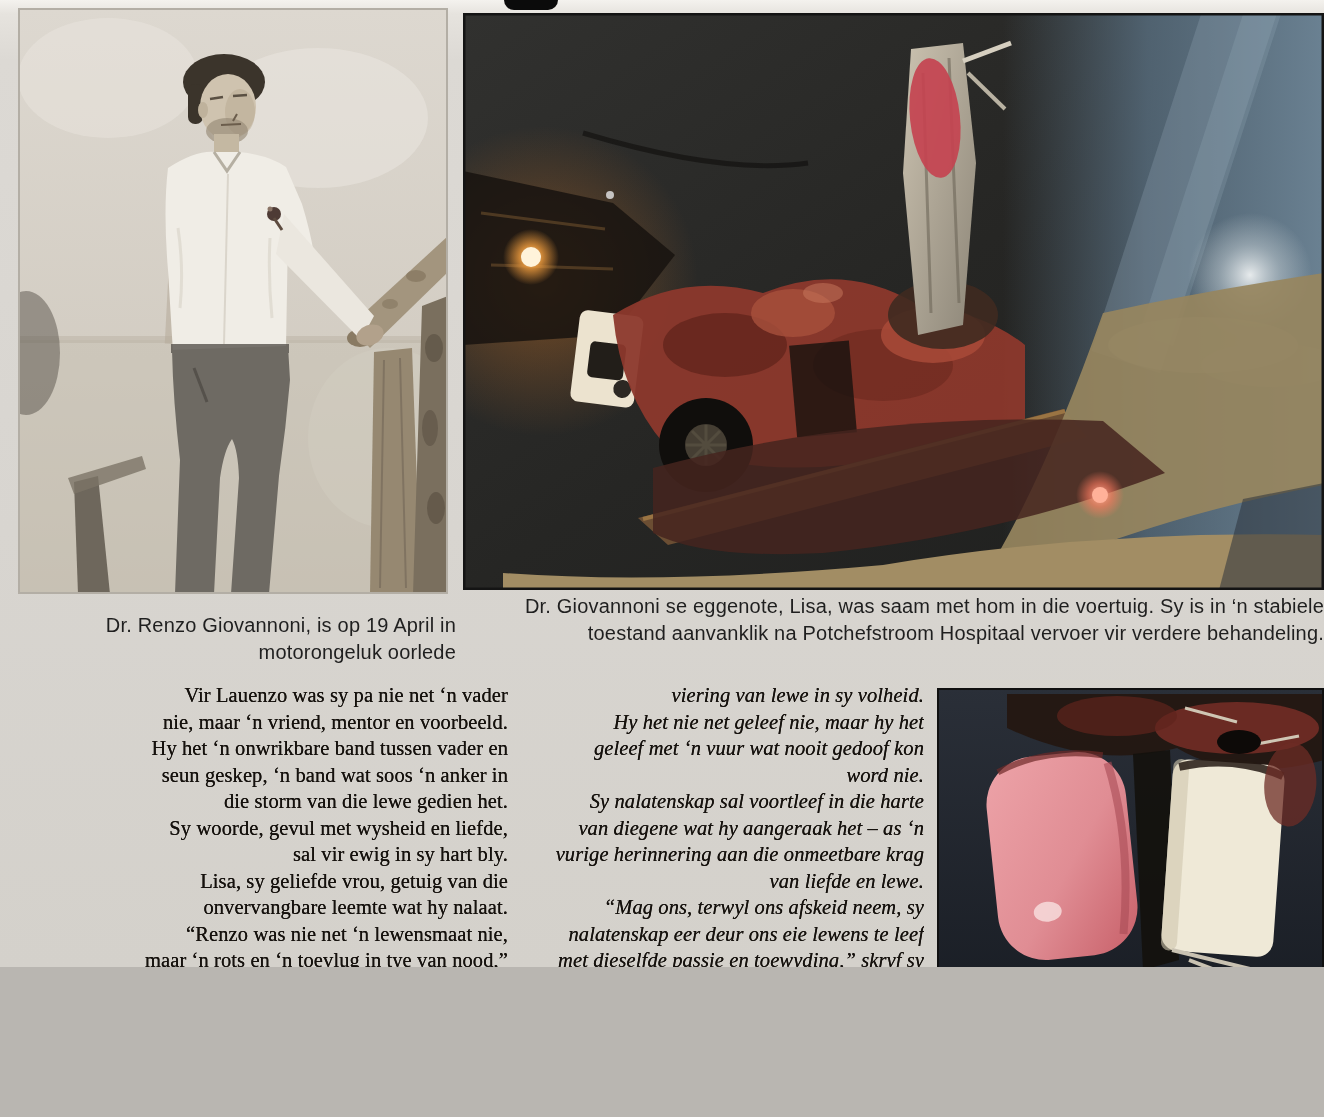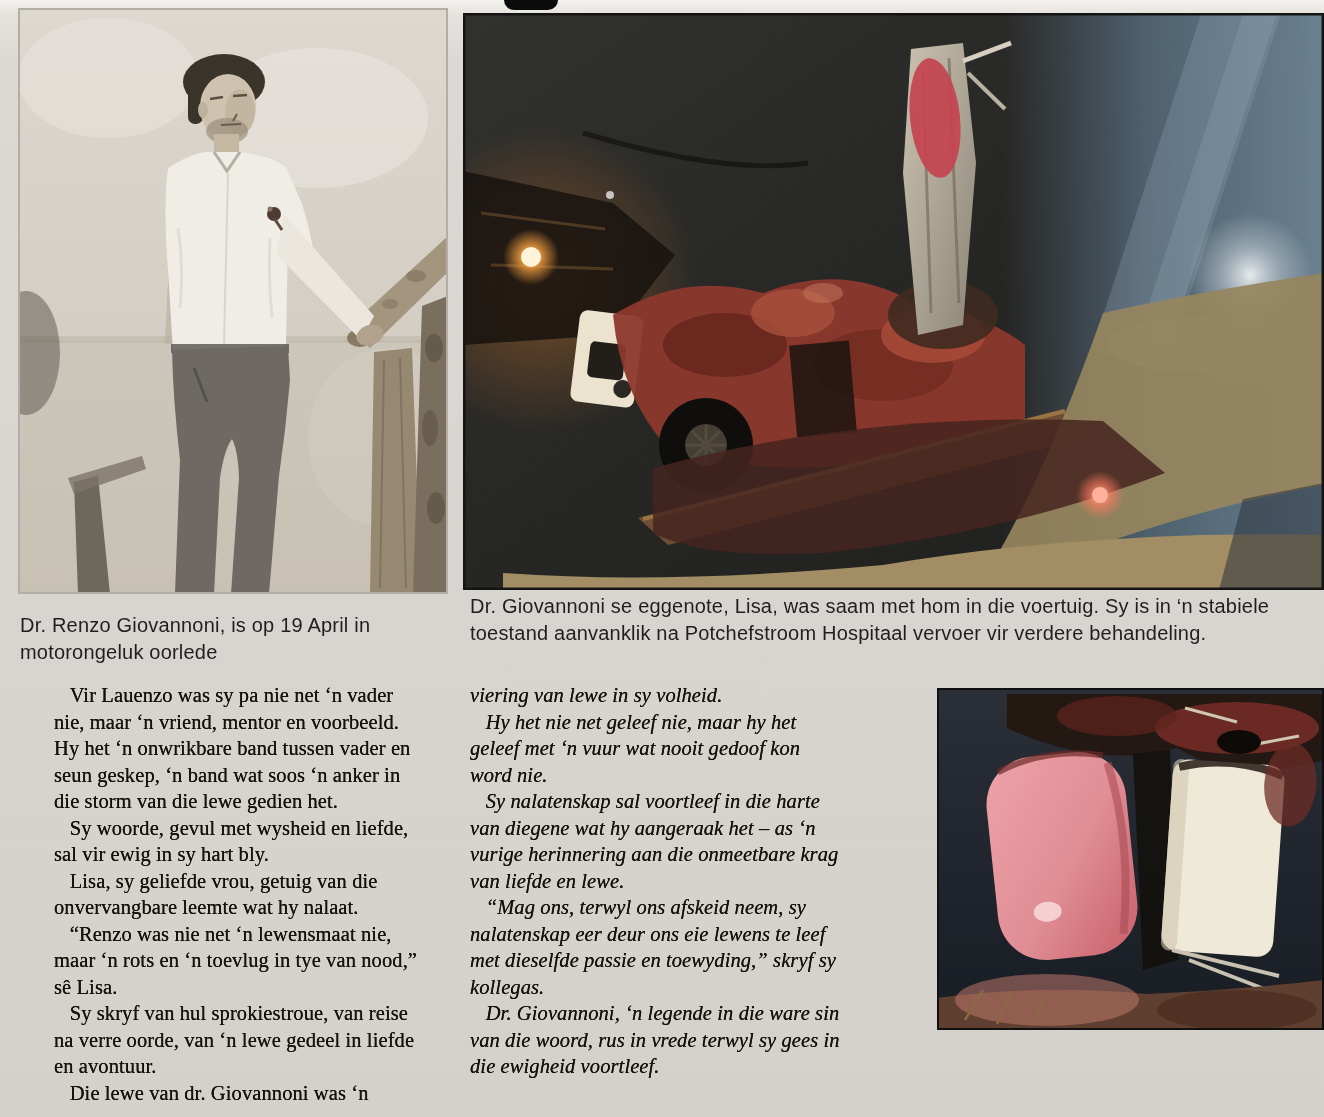--- a/index.html
+++ b/index.html
@@ -1,19 +1,20 @@
 <!DOCTYPE html>
 <html><head>
 <meta charset="utf-8">
 <style>
   html,body{margin:0;padding:0;background:#b9b6b1;}
   .page{
-    position:relative;width:1324px;height:1117px;overflow:hidden;
+    position:relative;width:1324px;height:967px;overflow:hidden;
     background:linear-gradient(180deg,#f4f2ee 0px,#e6e3de 14px,#dcd9d4 60px,#d8d5d0 55%,#d4d1cb 100%);
     font-family:"Liberation Sans",sans-serif;
+    text-align:right;
   }
   .photo{position:absolute;margin:0;padding:0;}
   .photo svg{display:block;width:100%;height:100%;}
   .portrait{left:18px;top:8px;width:430px;height:586px;}
   .crash{left:463px;top:13px;width:861px;height:577px;}
   .wreckp{left:937px;top:688px;width:387px;height:342px;}
   .headline-remnant{
     position:absolute;left:504px;top:0;width:54px;height:10px;
     background:#0b0b0b;border-radius:0 0 26px 26px;
   }

